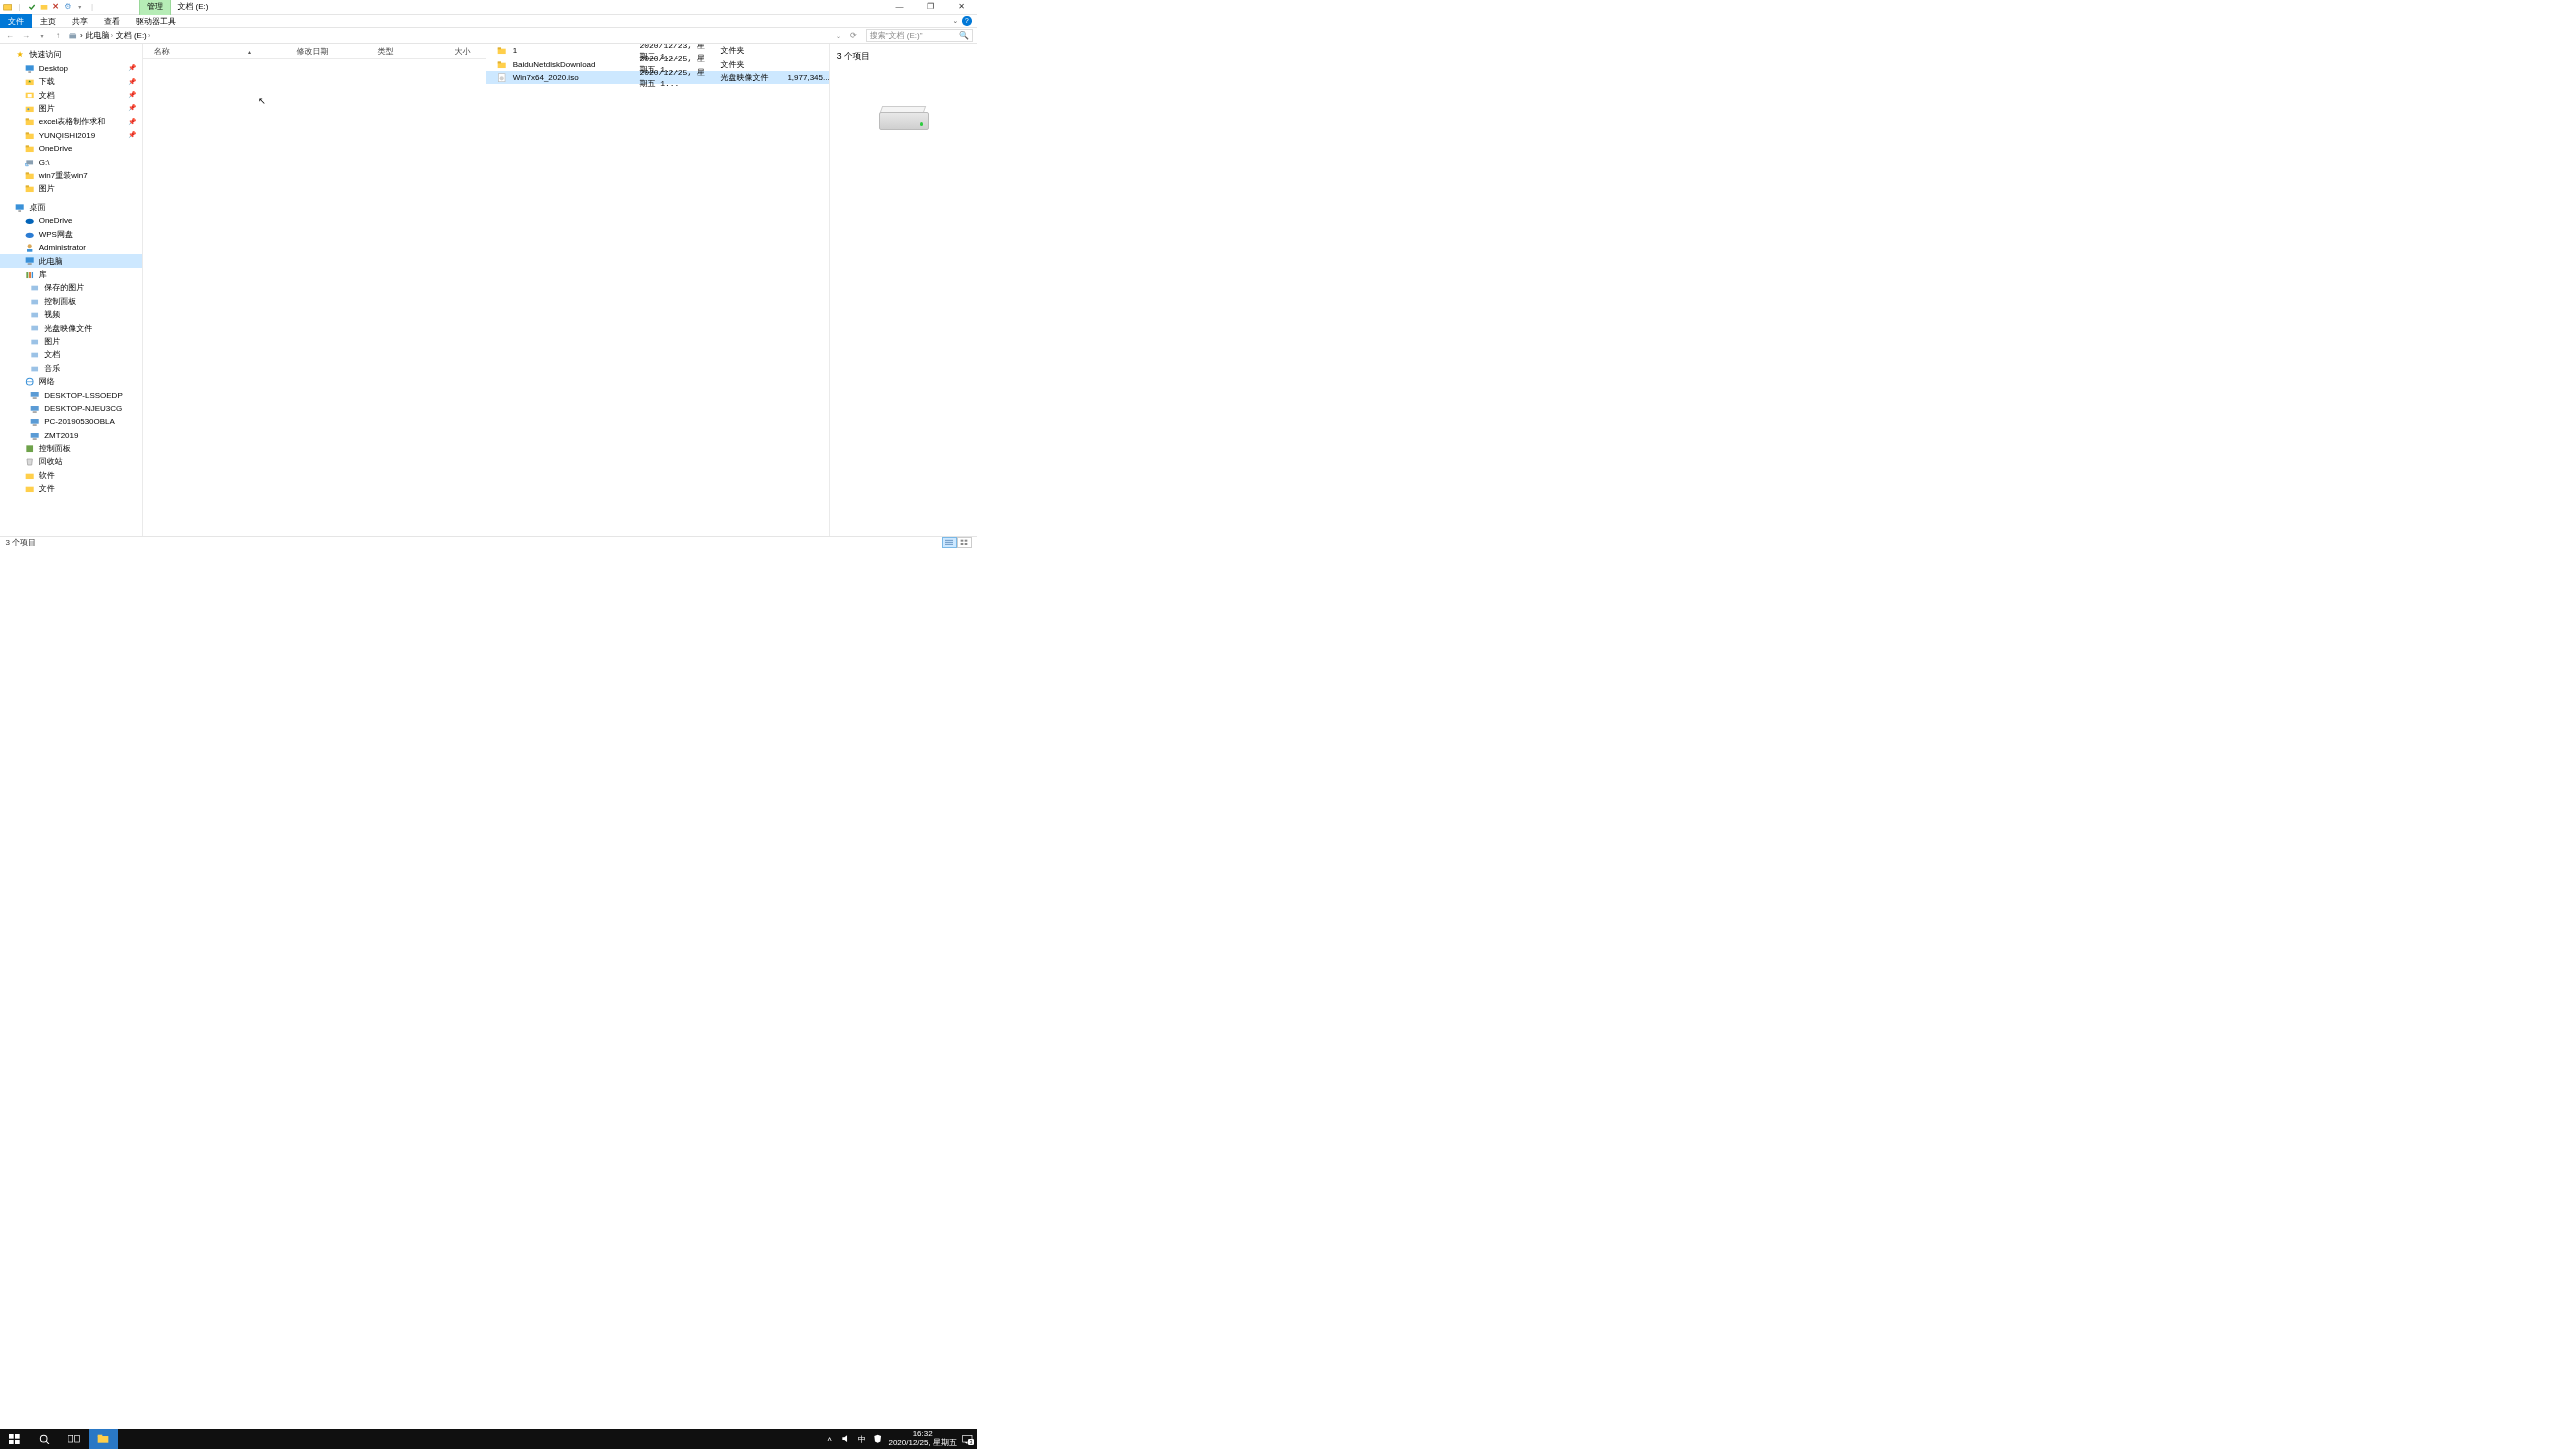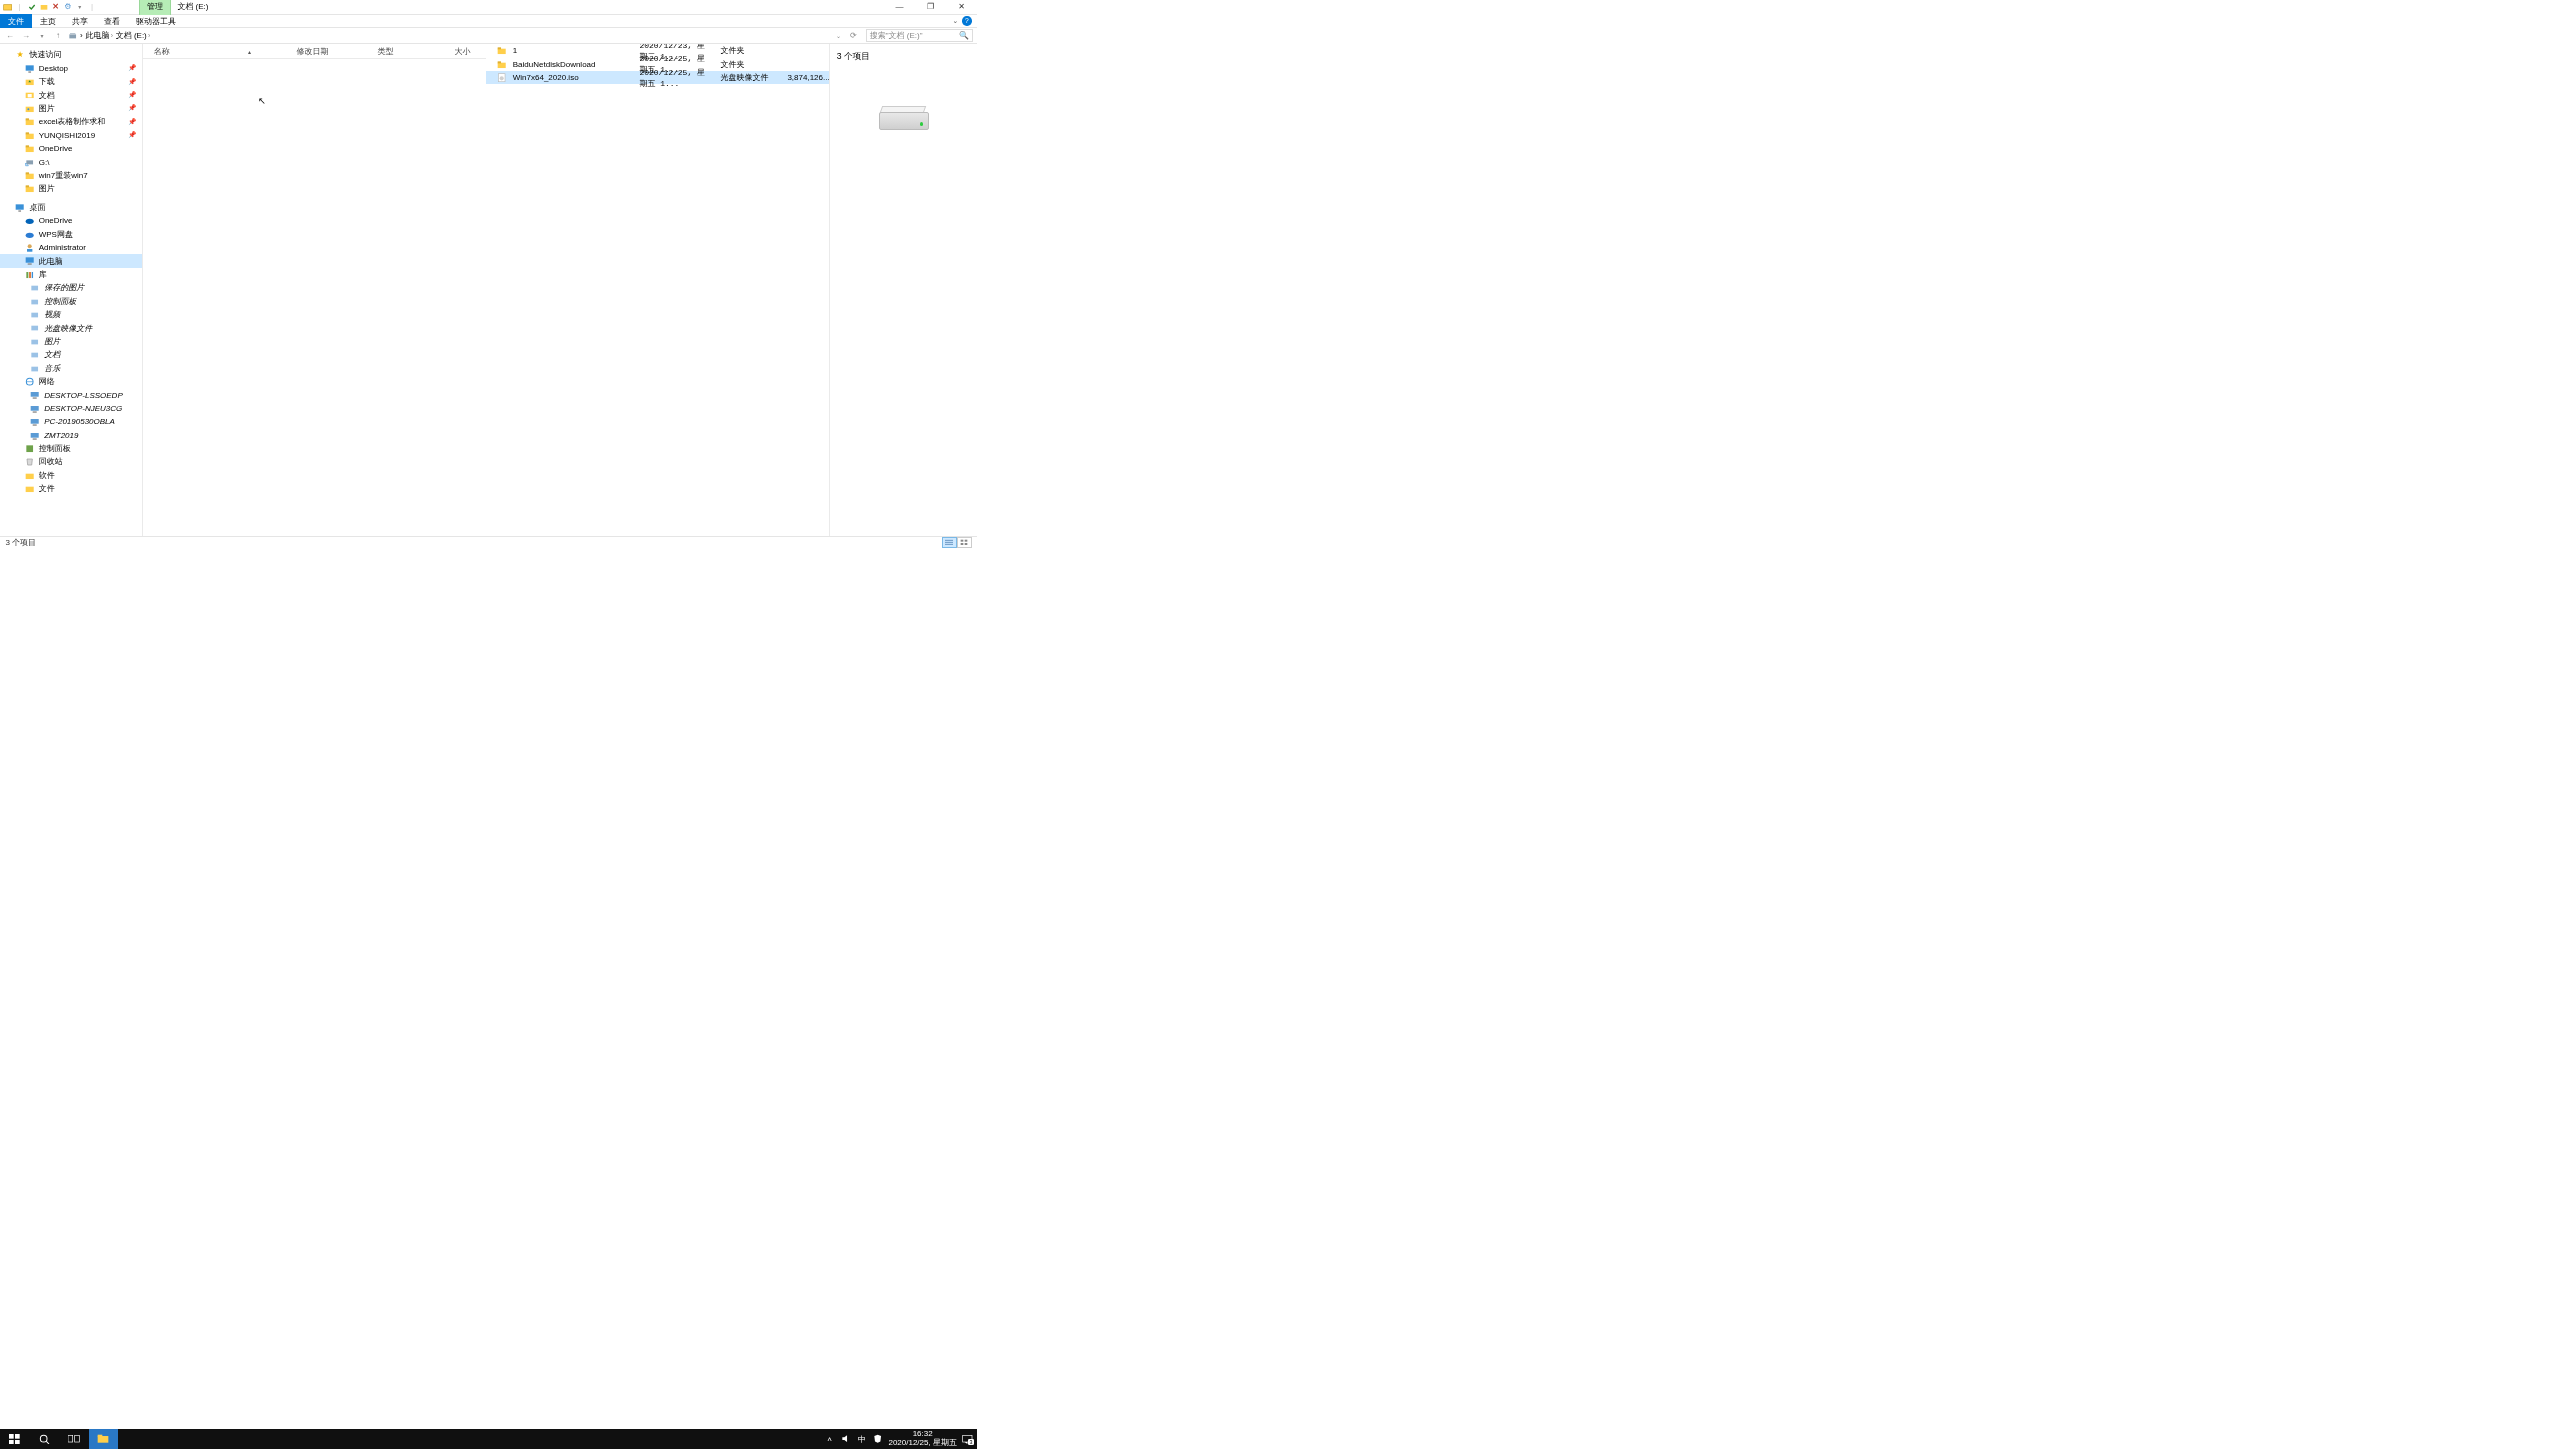--- a/index.html
+++ b/index.html
@@ -32,21 +32,21 @@
 .search-box .mag { position:absolute; right:2.7px; color:#666; }
 
 .body { flex:1; display:flex; overflow:hidden; }
 .nav-pane { width:188px; border-right:0.7px solid #eaeaea; overflow-y:auto; padding-top:4px; }
 .tree-item { display:flex; align-items:center; height:13.4px; padding-right:4px; cursor:default; position:relative; }
 .tree-item.selected { background:#cde8ff; }
 .tree-item .icon { width:10.7px; height:10.7px; margin-right:4px; display:flex; align-items:center; justify-content:center; }
 .tree-item .pin { position:absolute; right:5.4px; color:#777; font-size:6.7px; }
 .indent-1 { padding-left:14.8px; }
 .indent-2 { padding-left:24px; }
-.indent-3 { padding-left:29.5px;font-style:italic; }
+.indent-3 { padding-left:29.5px; }
 .section-gap { height:5.4px; }
 
 .content { flex:1; display:flex; }
 .filelist { flex:1; display:flex; flex-direction:row; }
 .filelist-header { display:flex; height:14.8px; border-bottom:0.7px solid #eaeaea; align-items:center; color:#444; }
 .col { padding: 0 5.4px; }
 .col-name { width:148px; display:flex; align-items:center; gap:4px; position:relative; }
 .col-name .sort { position:absolute; right:40px; font-size:6px; color:#555; }
 .col-date { width:81px;font-family:Liberation Mono, monospace; }
 .col-type { width:67px; }
@@ -511,21 +511,21 @@
         <span class="file-icon">
                   <svg width="9.4" height="9.4" viewBox="0 0 14 14">
                     <rect x="2" y="1" width="10" height="12" fill="#fff" stroke="#bbb"></rect>
                     <circle cx="7" cy="8" r="3" fill="#d0d0d0"></circle>
                   </svg>
                 </span>
         <span>Win7x64_2020.iso</span>
       </div>
       <div class="col col-date">2020/12/25, 星期五 1...</div>
       <div class="col col-type">光盘映像文件</div>
-      <div class="col col-size">3,874,126...</div>
+      <div class="col col-size">1,977,345...</div>
     </div>
           </div>
     <span style="position:absolute; left:258px; top:95px; font-size:9.4px; color:#000;">↖</span>
   </div>
 
   <div class="preview">
     <div class="preview-title">3 个项目</div>
     <div class="drive-icon">
       <div class="drive-top"></div>
       <div class="drive-body"></div>

